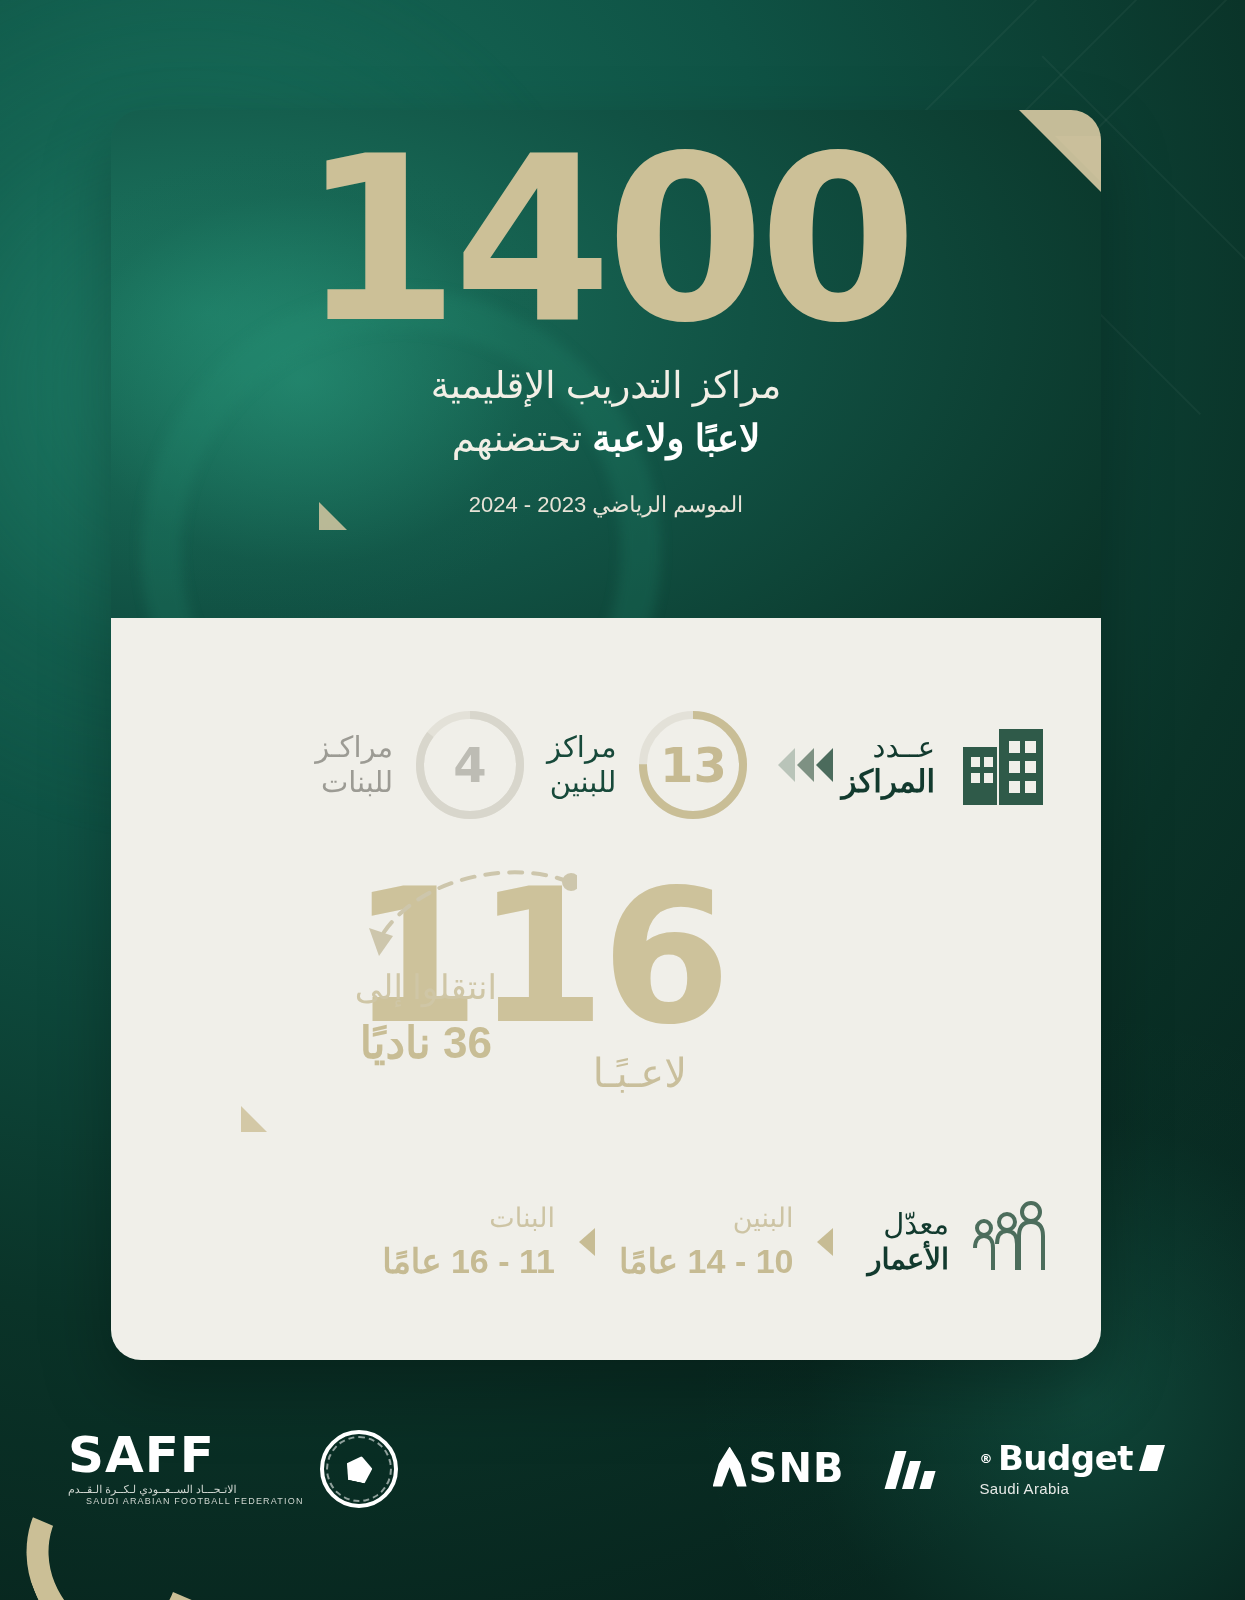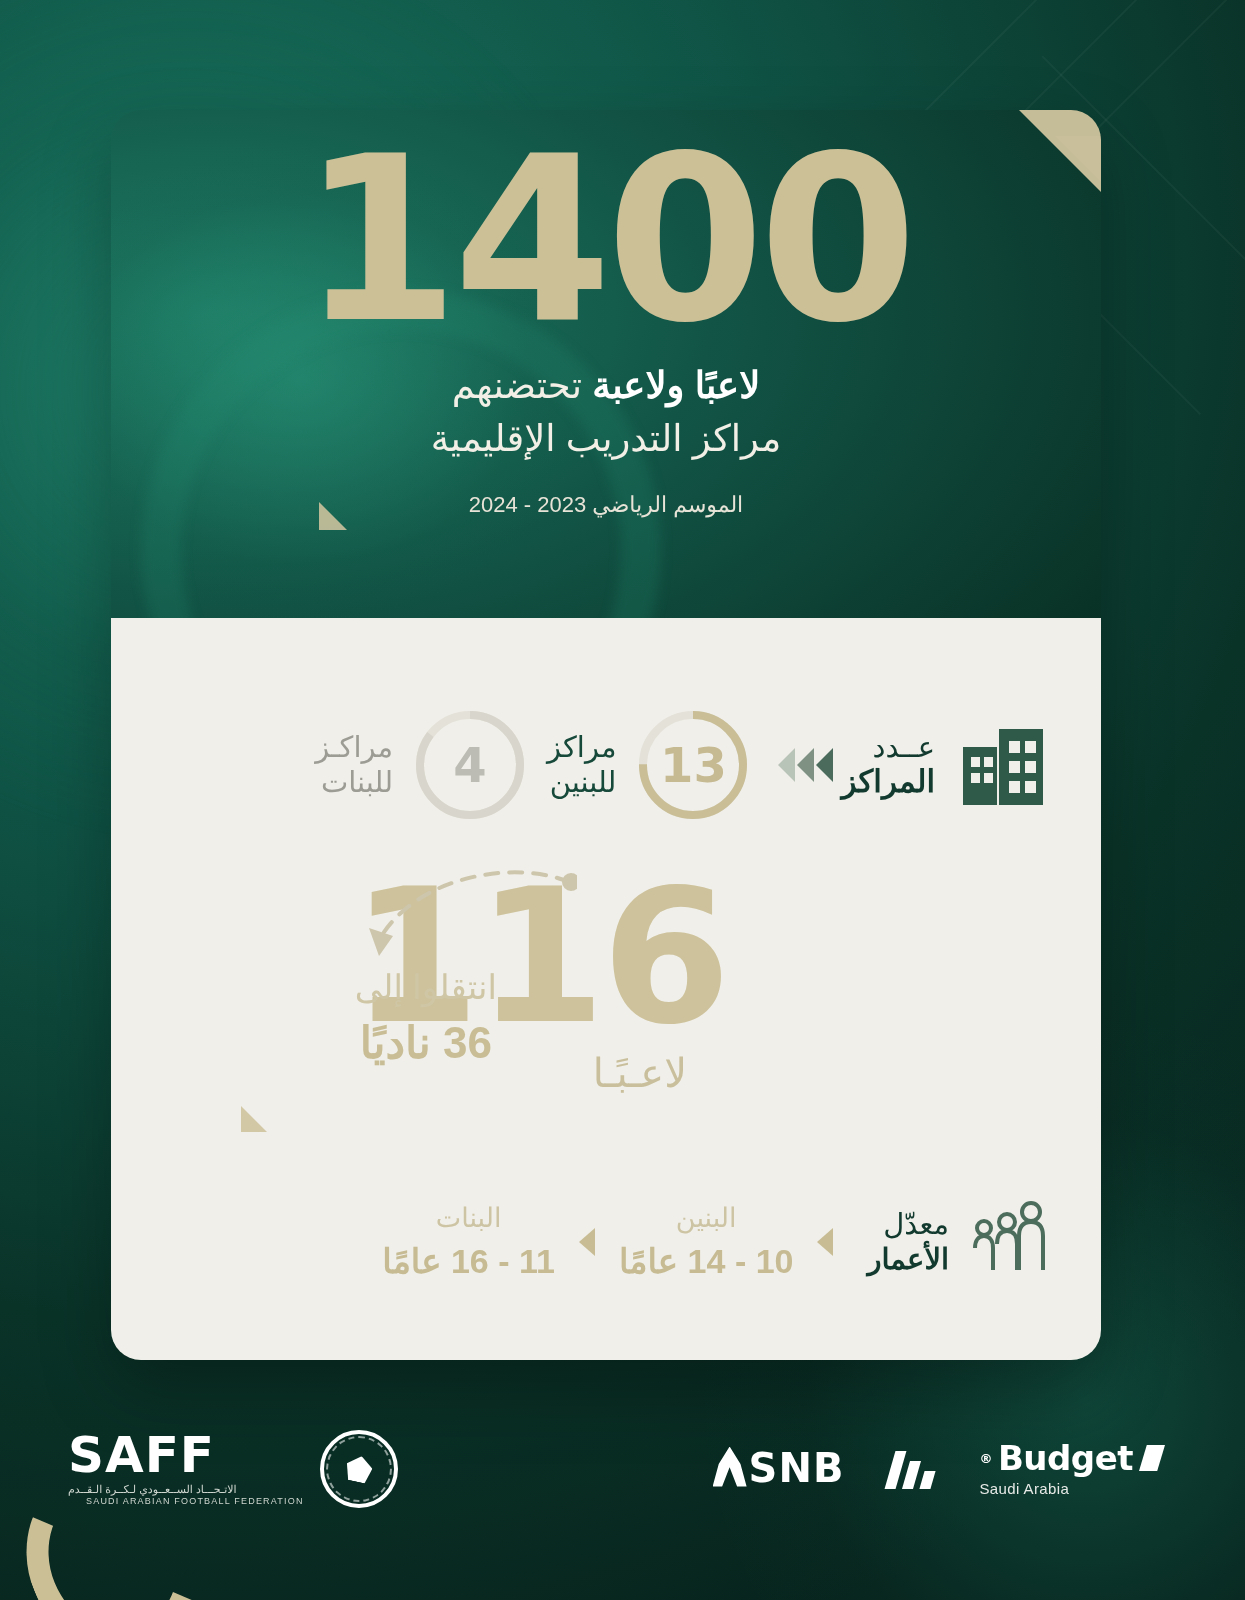--- a/index.html
+++ b/index.html
@@ -274,21 +274,21 @@
   .ages-label .a2 { font-size: 29px; font-weight: 800; }
   .tri-pt {
     width: 0; height: 0;
     border-top: 14px solid transparent;
     border-bottom: 14px solid transparent;
     border-right: 16px solid #c7bc94;
     flex: 0 0 auto;
     margin: 0 8px;
   }
   .age-item {
-    text-align: center;
+    text-align: right;
     flex: 0 0 auto;
     margin: 12px 16px;
     line-height: 1.25;
   }
   .age-item .t { font-size: 27px; color: #cdc4a4; }
   .age-item .v { font-size: 34px; color: #c6bb93; font-weight: 800; margin-top: 4px; }
 
   
   .arc-deco {
     position: absolute;
@@ -403,25 +403,25 @@
   <div class="card-top">
     <div class="swirl"></div>
     <div class="swirl2"></div>
     <div class="corner-tri"></div>
     <div class="corner-tri soft"></div>
     <div class="tri-small"></div>
 
     <div class="big-number">1400</div>
 
     <div class="headline">
+      <div>مراكز التدريب الإقليمية</div>
       <div>
         <b>لاعبًا ولاعبة</b>
         <span>تحتضنهم</span>
       </div>
-      <div>مراكز التدريب الإقليمية</div>
     </div>
 
     <div class="season">الموسم الرياضي 2023 - 2024</div>
   </div>
 
   <div class="card-bot">
 
     <div class="row-centers">
 
       <div class="icon-building">

